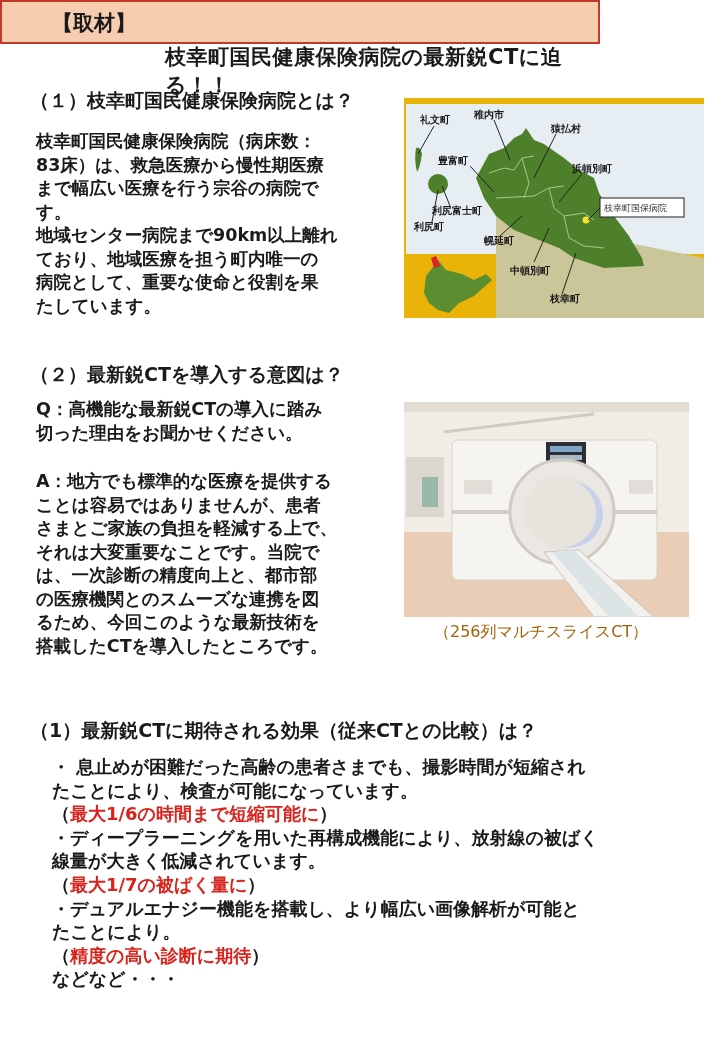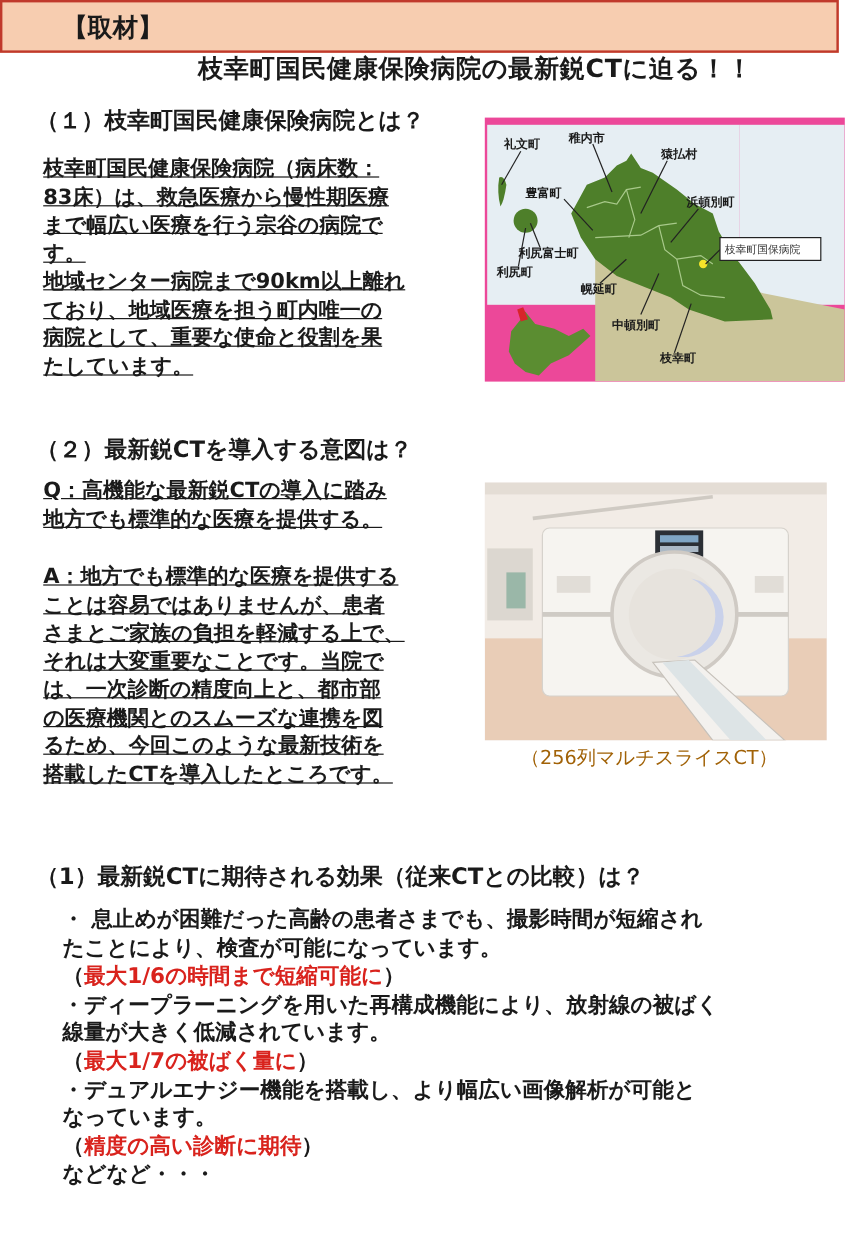--- a/index.html
+++ b/index.html
@@ -1,35 +1,35 @@
 <!DOCTYPE html>
 <html><head>
   <meta charset="utf-8">
   <style>
     * { margin: 0; padding: 0; box-sizing: border-box; }
     html, body { width: 720px; height: 1040px; background: #ffffff; overflow: hidden; }
     body { position: relative; font-family: "DejaVu Sans", "Liberation Sans", sans-serif; color: #111; }
 
     .header {
-      position: absolute; left: 0; top: 0; width: 699px; height: 44px;
+      position: absolute; left: 0; top: 0; width: 600px; height: 44px;
       background: #f7cdb0; border: 2px solid #c0392b; border-top-width: 2px;
       display: flex; align-items: center;
     }
     .header .tag { position: absolute; left: 50px; top: 7px; font-size: 21px; font-weight: bold; color: #1a1a1a; }
     .header .title { position: absolute; left: 163px; top: 7px; font-size: 21px; font-weight: bold; color: #1a1a1a; letter-spacing: 0.5px; margin-top: 34px; }
 
     .h { position: absolute; font-size: 19px; font-weight: bold; color: #1a1a1a; white-space: nowrap; }
     .para { position: absolute; font-size: 17.5px; font-weight: bold; line-height: 23.5px; color: #1a1a1a; }
-    .para .ln { display: block; white-space: nowrap; text-decoration: underline; }
+    .para .ln { display: block; white-space: nowrap; }
     .sec3 { position: absolute; left: 36px; top: 755px; font-size: 18px; line-height: 23.6px; font-weight: bold; color: #1a1a1a; }
     .sec3 .ln { display: block; white-space: nowrap; margin-left: 16px; }
     .sec3 .red { color: #d9231d; }
     .sec3 .paren { color: #1a1a1a; }
 
-    .map { position: absolute; left: 404px; top: 98px; width: 300px; height: 220px; background: #ec4899; overflow: hidden; }
+    .map { position: absolute; left: 404px; top: 98px; width: 300px; height: 220px; background: #eab308; overflow: hidden; }
     .photo { position: absolute; left: 404px; top: 402px; width: 285px; height: 215px; overflow: hidden; background: #efe7e0; }
     .caption { position: absolute; left: 434px; top: 622px; font-size: 16px; color: #a16207; white-space: nowrap; }
   </style>
 </head>
 <body>
 
 <div class="header">
   <span class="tag">【取材】</span>
   <span class="title">枝幸町国民健康保険病院の最新鋭CTに迫る！！</span>
 </div>
@@ -94,21 +94,21 @@
       <text x="106" y="176">中頓別町</text>
       <text x="146" y="204">枝幸町</text>
     </g>
     <text x="200" y="113" font-family="DejaVu Sans, sans-serif" font-size="9" fill="#333">枝幸町国保病院</text>
   </svg>
 </div>
 
 <div class="h" style="left:30px; top:362px;">（２）最新鋭CTを導入する意図は？</div>
 <div class="para" style="left:36px; top:398px;">
   <span class="ln">Q：高機能な最新鋭CTの導入に踏み</span>
-  <span class="ln">地方でも標準的な医療を提供する。</span>
+  <span class="ln">切った理由をお聞かせください。</span>
 </div>
 <div class="para" style="left:36px; top:470px;">
   <span class="ln">A：地方でも標準的な医療を提供する</span>
   <span class="ln">ことは容易ではありませんが、患者</span>
   <span class="ln">さまとご家族の負担を軽減する上で、</span>
   <span class="ln">それは大変重要なことです。当院で</span>
   <span class="ln">は、一次診断の精度向上と、都市部</span>
   <span class="ln">の医療機関とのスムーズな連携を図</span>
   <span class="ln">るため、今回このような最新技術を</span>
   <span class="ln">搭載したCTを導入したところです。</span>
@@ -143,16 +143,16 @@
 
 <div class="h" style="left:30px; top:718px;">（1）最新鋭CTに期待される効果（従来CTとの比較）は？</div>
 <div class="sec3">
   <span class="ln">・ 息止めが困難だった高齢の患者さまでも、撮影時間が短縮され</span>
   <span class="ln">たことにより、検査が可能になっています。</span>
   <span class="ln"><span class="paren">（</span><span class="red">最大1/6の時間まで短縮可能に</span><span class="paren">）</span></span>
   <span class="ln">・ディープラーニングを用いた再構成機能により、放射線の被ばく</span>
   <span class="ln">線量が大きく低減されています。</span>
   <span class="ln"><span class="paren">（</span><span class="red">最大1/7の被ばく量に</span><span class="paren">）</span></span>
   <span class="ln">・デュアルエナジー機能を搭載し、より幅広い画像解析が可能と</span>
-  <span class="ln">なっています。</span>
+  <span class="ln">たことにより。</span>
   <span class="ln"><span class="paren">（</span><span class="red">精度の高い診断に期待</span><span class="paren">）</span></span>
   <span class="ln">などなど・・・</span>
 </div>
 
 </body></html>

